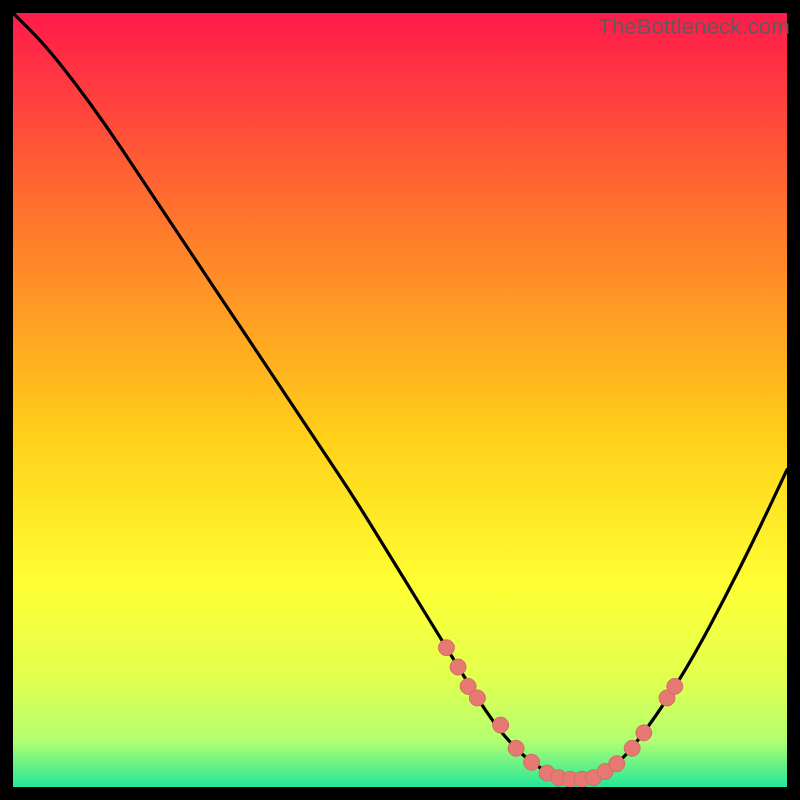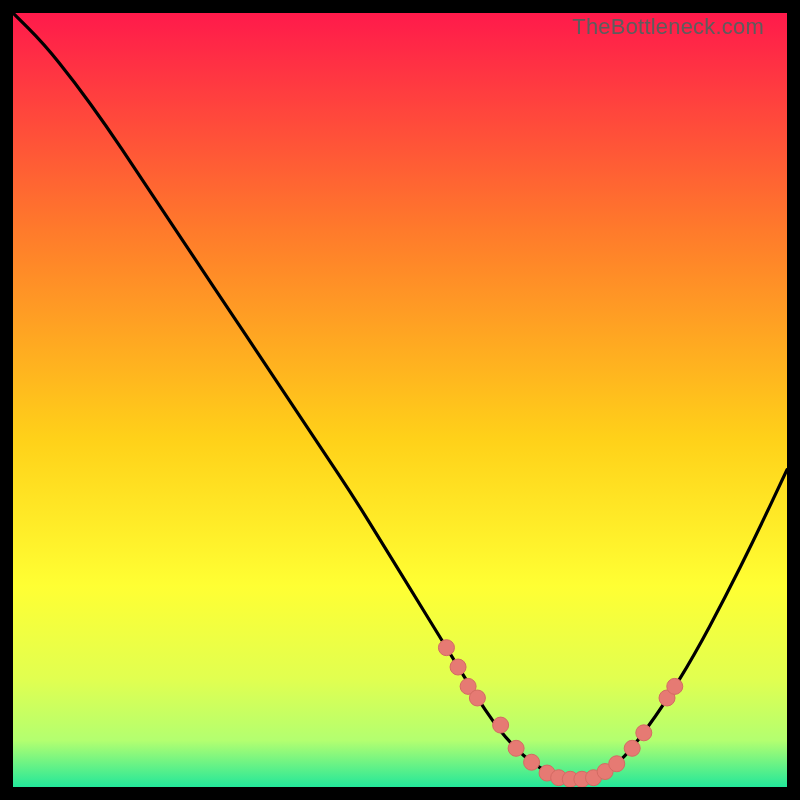--- a/index.html
+++ b/index.html
@@ -14,21 +14,21 @@
   .plot-wrap {
     position: absolute;
     left: 13px;
     top: 13px;
     width: 774px;
     height: 774px;
   }
   .watermark {
     position: absolute;
     top: 14px;
-    right: 36px;
+    right: 10px;
     color: #5d5d5d;
     font-size: 22px;
     font-weight: 500;
     letter-spacing: 0.2px;
     z-index: 10;
     pointer-events: none;
   }
   svg {
     display: block;
   }

